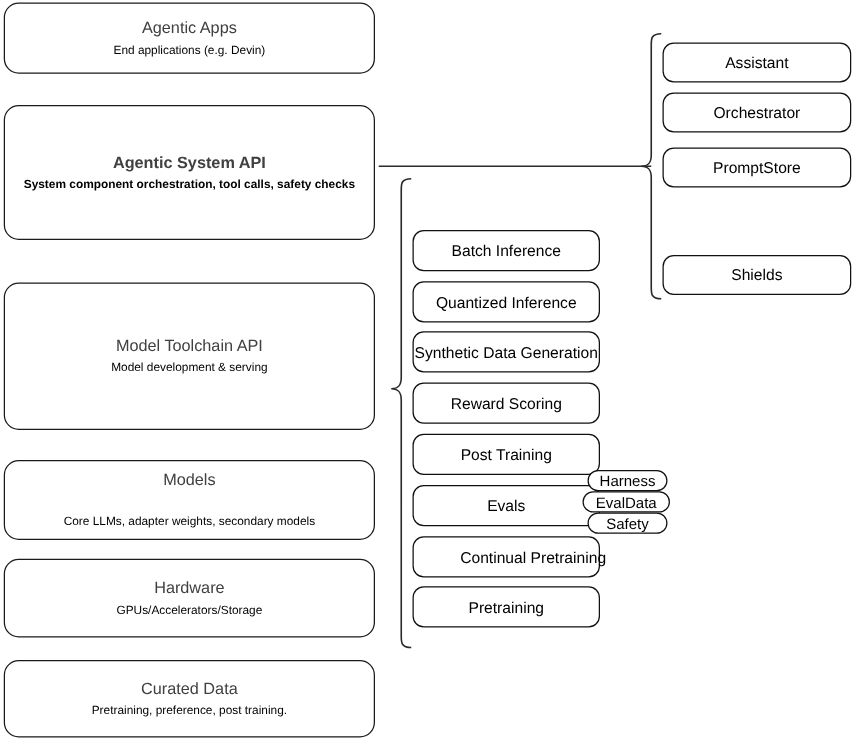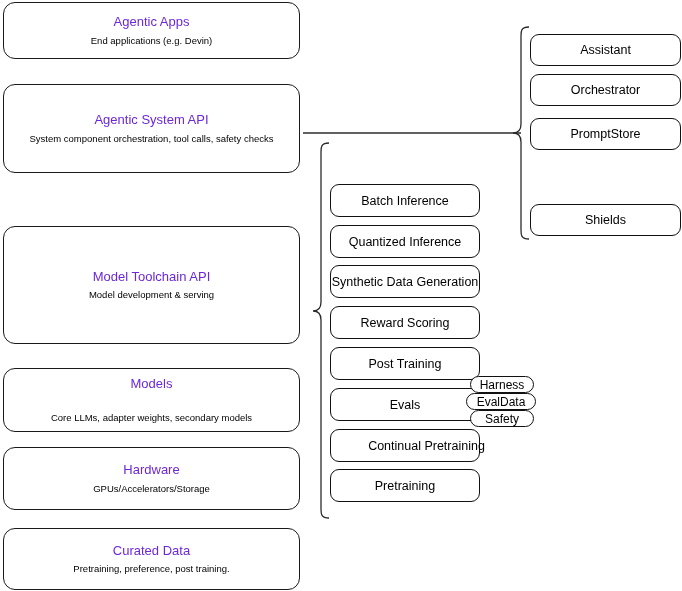--- a/index.html
+++ b/index.html
@@ -29,21 +29,21 @@
     border-radius: 10px;
     display: flex;
     flex-direction: column;
     align-items: center;
     justify-content: center;
     text-align: center;
     line-height: 1.25;
   }
   .box .title {
     font-size: 13px;
-    color: #6d28d9;
+    color: #404040;
     white-space: nowrap;
   }
   .box .sub {
     font-size: 9.5px;
     color: #000000;
     margin-top: 4px;
     white-space: nowrap;
   }
   
   .stack-box { border-radius: 12px; }
@@ -113,21 +113,21 @@
              C 319 311, 321 314, 321 320
              L 321 509
              C 321 514, 321 518, 329 518"></path>
   </svg>
 
   <div class="box stack-box" style="left:3px; top:2px; width:297px; height:57px;">
     <div class="title">Agentic Apps</div>
     <div class="sub">End applications (e.g. Devin)</div>
   </div>
 
-  <div class="box stack-box" style="left:3px; top:84px; width:297px; height:89px;">
+  <div class="box stack-box" style="left:3px; top:84px; width:297px; height:108px;font-weight:bold;">
     <div class="title">Agentic System API</div>
     <div class="sub">System component orchestration, tool calls, safety checks</div>
   </div>
 
   <div class="box stack-box" style="left:3px; top:226px; width:297px; height:118px;">
     <div class="title">Model Toolchain API</div>
     <div class="sub">Model development &amp; serving</div>
   </div>
 
   <div class="box stack-box" style="left:3px; top:368px; width:297px; height:64px;gap:16px;">

